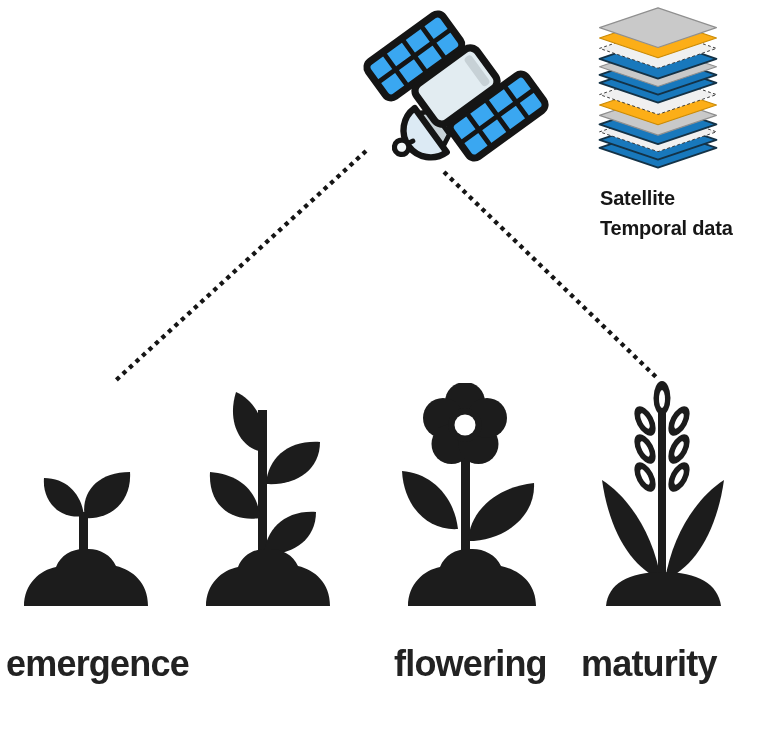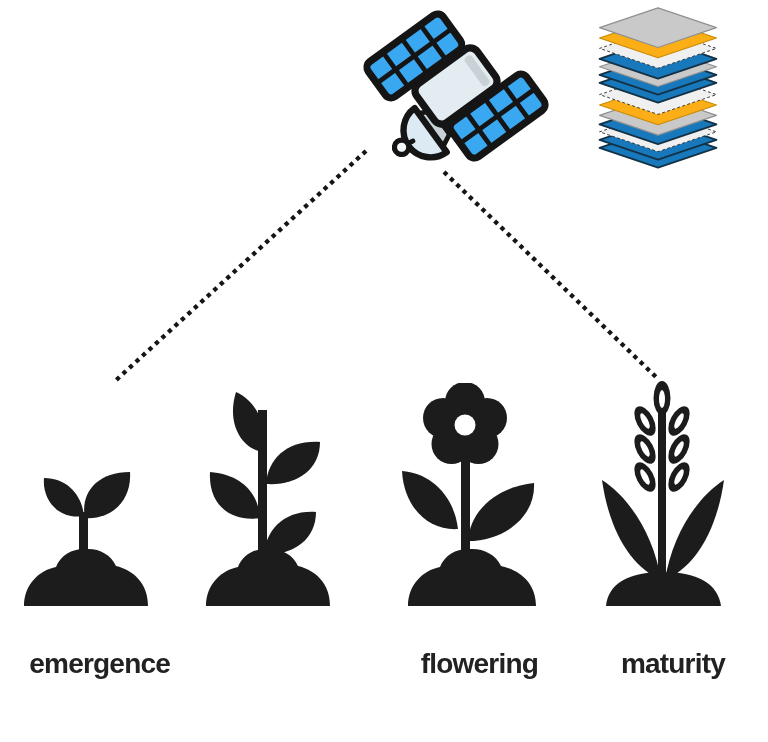--- a/index.html
+++ b/index.html
@@ -33,22 +33,22 @@
   .stack-gray{stroke:#8f8f8f;stroke-width:1.2}
   .stack-yellow{stroke:#c98a06;stroke-width:1.2}
   .stack-light{stroke:#2f2f2f;stroke-width:1;stroke-dasharray:3 2.6}
 
   
   .plant path,.plant rect,.plant ellipse,.plant circle{fill:var(--icon)}
   .plant .hole{fill:#ffffff}
 
   .caption{position:absolute;left:600px;top:183px;font-size:20px;font-weight:bold;
            color:var(--caption-text);line-height:30px;letter-spacing:-0.2px}
-  .stage-label{position:absolute;top:645px;font-weight:bold;font-size:28px;letter-spacing:-0.8px;
-               color:var(--text);text-align:right;line-height:37px}
+  .stage-label{position:absolute;top:645px;font-weight:bold;font-size:36px;letter-spacing:-0.8px;
+               color:var(--text);text-align:left;line-height:37px}
   .lbl-emergence{left:6px;width:164px}
   .lbl-vegetative{left:184px;width:158px}
   .lbl-flowering{left:394px;width:144px}
   .lbl-maturity{left:581px;width:144px}
 </style>
 </head>
 <body>
 
 <div class="canvas">
 
@@ -88,20 +88,24 @@
       <polygon points="70,73 132,94 70,115 8,94" fill="#f0f0f0" class="stack-layer stack-light"></polygon>
       <polygon points="70,60.5 132,81.5 70,102.5 8,81.5" fill="#1878bc" class="stack-layer stack-blue"></polygon>
       <polygon points="70,52 132,73 70,94 8,73" fill="#1878bc" class="stack-layer stack-blue"></polygon>
       <polygon points="70,43.5 132,64.5 70,85.5 8,64.5" fill="#c9c9c9" class="stack-layer stack-gray"></polygon>
       <polygon points="70,35 132,56 70,77 8,56" fill="#1878bc" class="stack-layer stack-blue"></polygon>
       <polygon points="70,24 132,45 70,66 8,45" fill="#f0f0f0" class="stack-layer stack-light"></polygon>
       <polygon points="70,13 132,34 70,55 8,34" fill="#fcae17" class="stack-layer stack-yellow"></polygon>
       <polygon points="70,2 132,23 70,44 8,23" fill="#c9c9c9" class="stack-layer stack-gray"></polygon>
     </svg>
 
+  <div class="caption">
+    <div>Satellite</div>
+    <div>Temporal data</div>
+  </div>
 
   <svg class="abs plant" style="left:16px;top:466px;width:140px;height:142px" viewBox="0 0 140 142">
     <path d="M68,50 C44,54 26,36 28,12 C52,12 66,30 68,50 Z"></path>
     <path d="M69,52 C64,28 80,6 114,6 C116,34 96,54 69,52 Z"></path>
     <rect x="63" y="46" width="9" height="60"></rect>
     <path d="M8,140 C8,118 24,104 40,101 C45,88 58,82 70,83 C82,82 95,88 100,100 C117,104 132,117 132,140 Z"></path>
   </svg>
 
   <svg class="abs plant" style="left:198px;top:388px;width:140px;height:220px" viewBox="0 0 140 220">
     <rect x="60" y="22" width="9" height="168"></rect>

